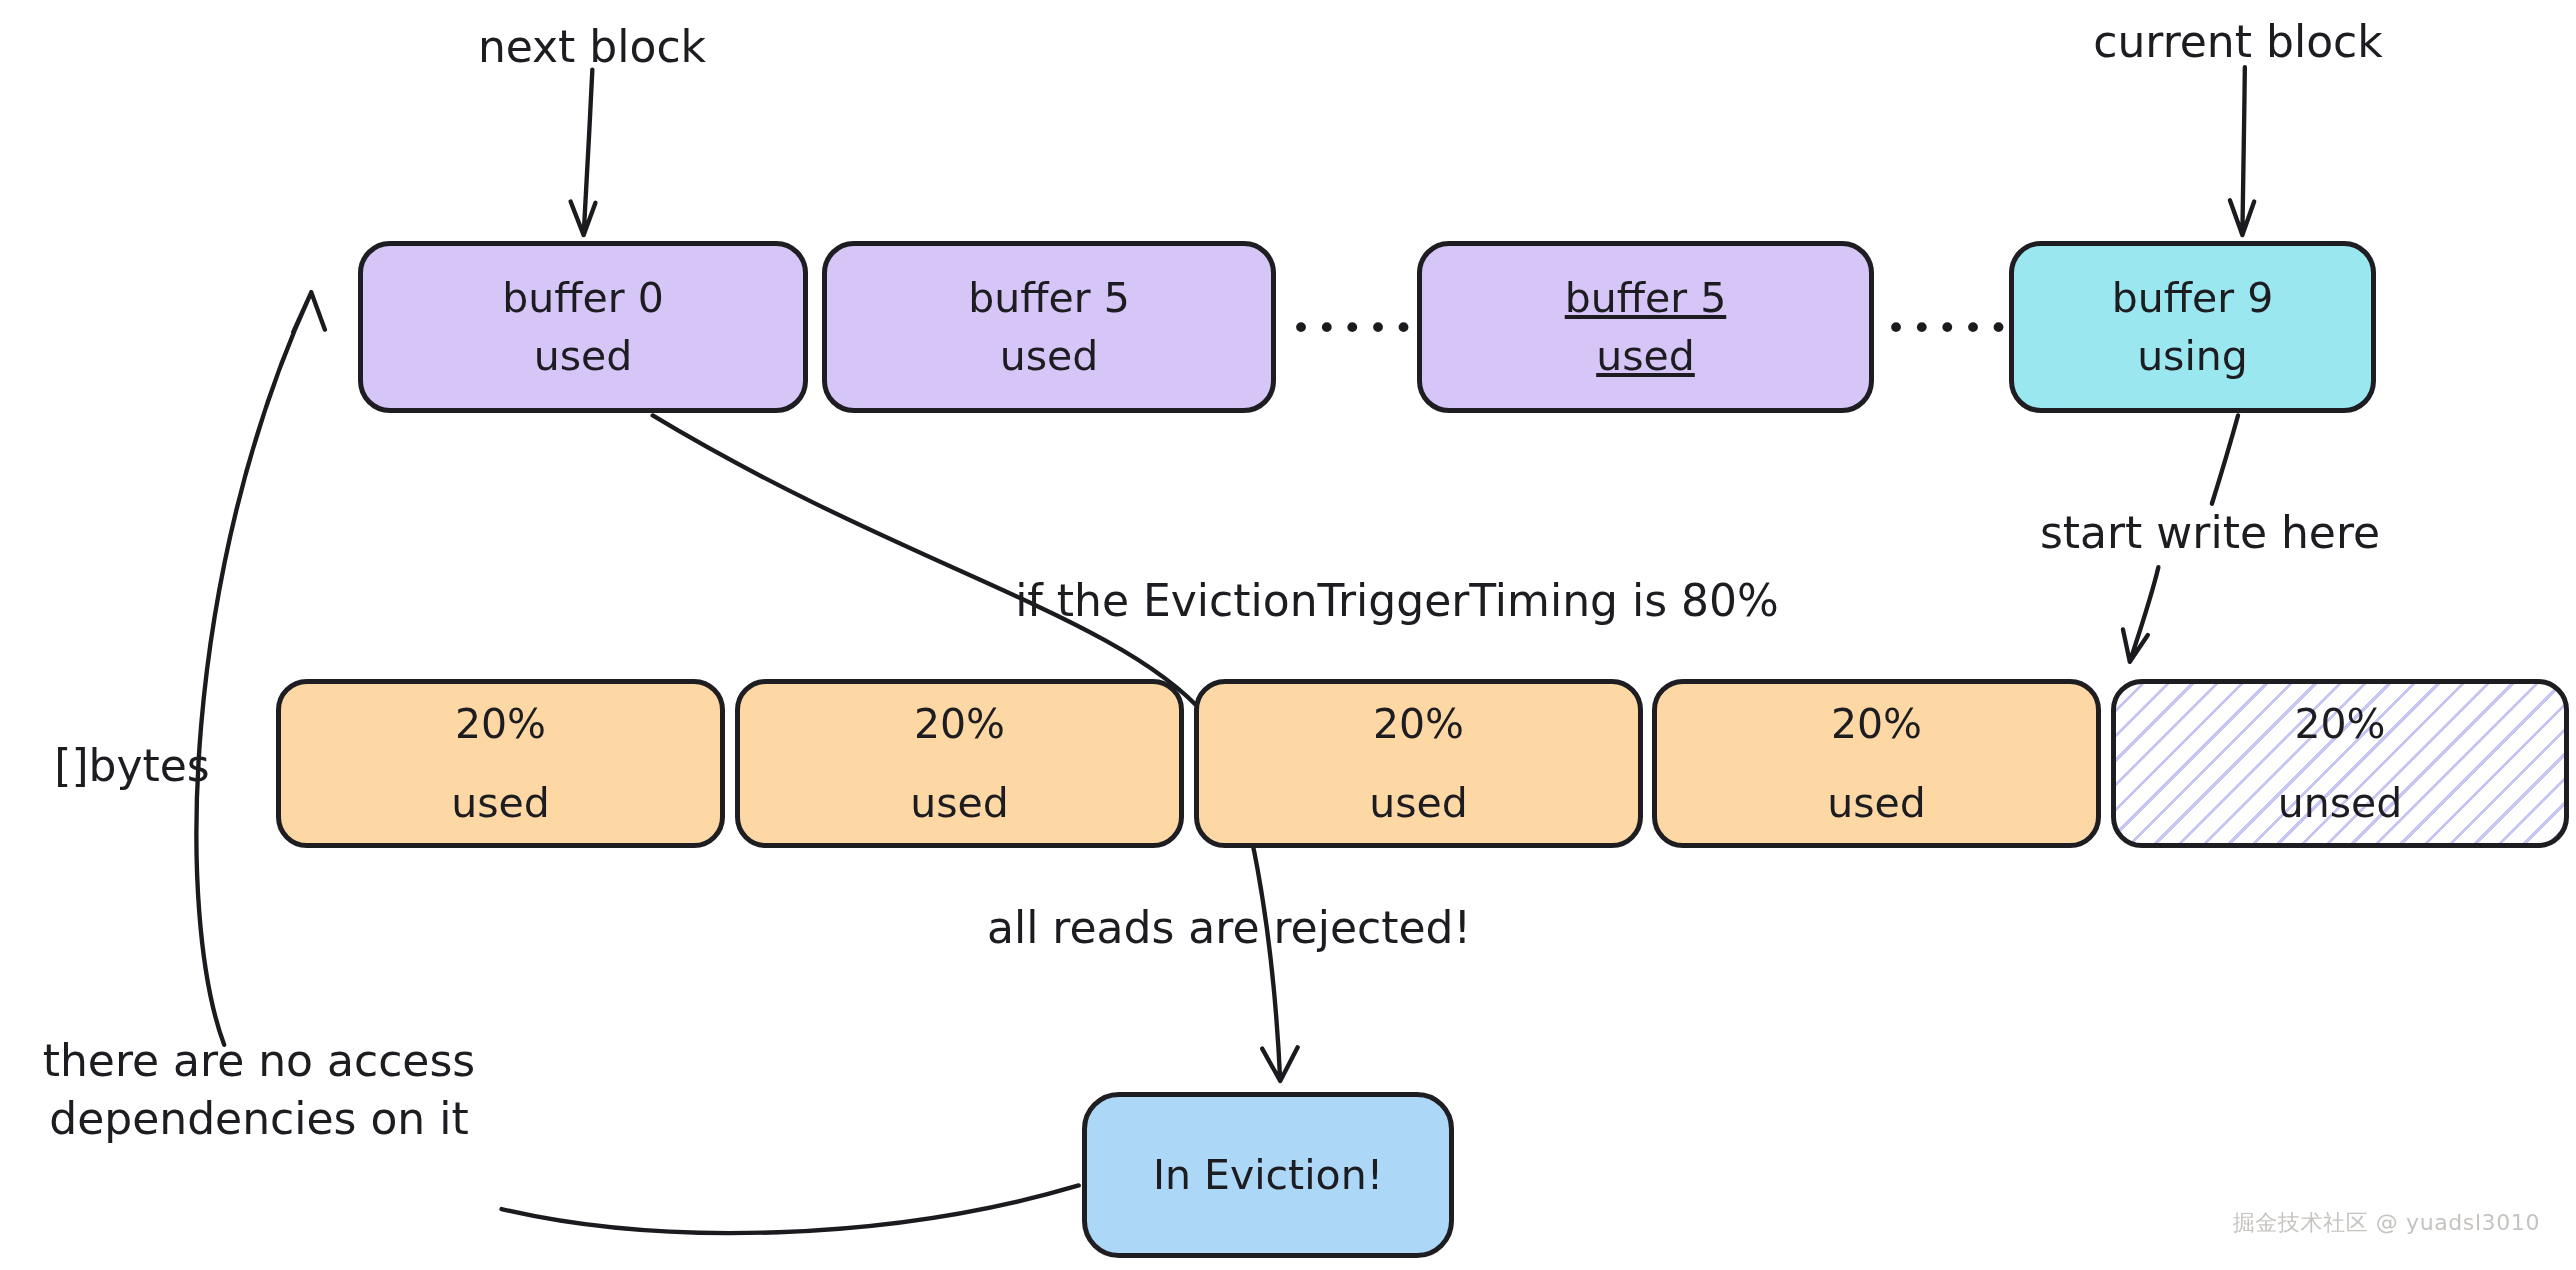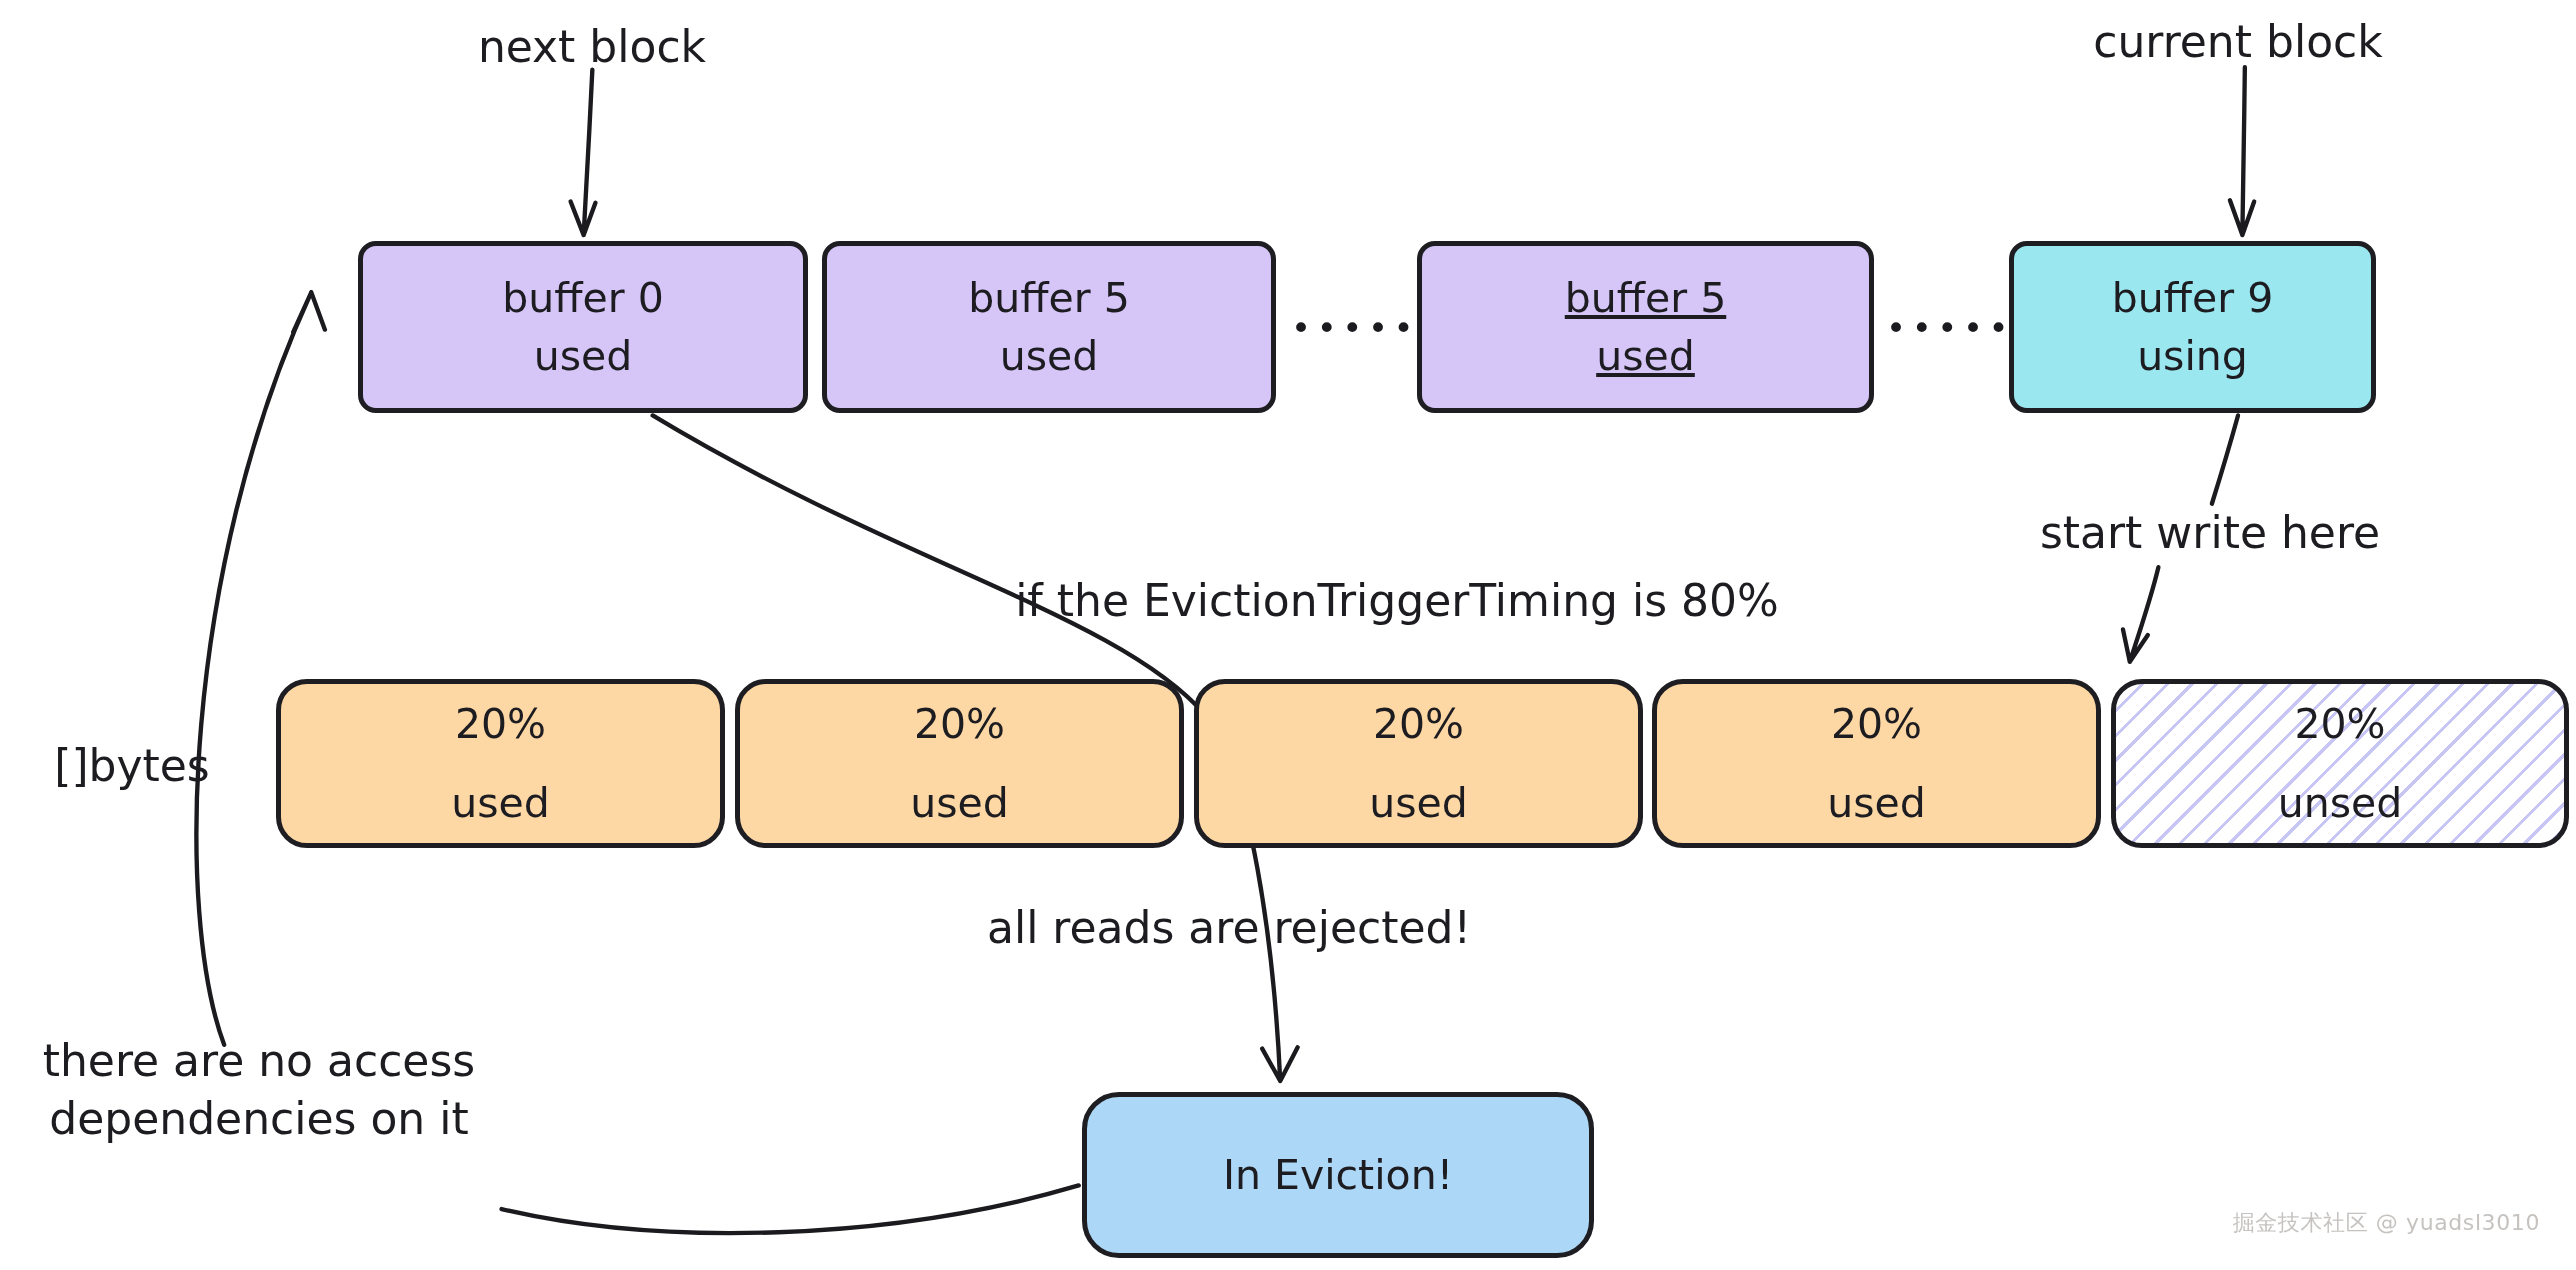--- a/index.html
+++ b/index.html
@@ -16,31 +16,31 @@
     box-sizing:border-box;
     border:5px solid #1d1d22;
     display:flex;
     flex-direction:column;
     align-items:center;
     justify-content:center;
     text-align:center;
     font-size:41px;
     line-height:1.42;
   }
-  .buffer-box{top:241px;height:172px;border-radius:18px;background:#d6c6f7;}
+  .buffer-box{top:241px;height:172px;border-radius:32px;background:#d6c6f7;}
   .buffer-box.current{background:#9be7f0;}
   .seg-box{top:679px;height:169px;border-radius:31px;background:#fdd8a5;gap:20px;}
   .seg-box.hatched{
     background-color:#ffffff;
     background-image:repeating-linear-gradient(135deg,
       rgba(122,118,230,0.42) 0px, rgba(122,118,230,0.42) 3.1px,
       transparent 3.1px, transparent 17.4px);
   }
   .eviction-box{
-    position:absolute;left:1082px;top:1092px;width:512px;height:166px;
+    position:absolute;left:1082px;top:1092px;width:372px;height:166px;
     box-sizing:border-box;border:5px solid #1d1d22;border-radius:37px;
     background:#add7f6;display:flex;align-items:center;justify-content:center;
     font-size:41px;
   }
   .lbl{
     position:absolute;
     transform:translate(-50%,-50%);
     font-size:44px;
     white-space:nowrap;
     text-align:center;

